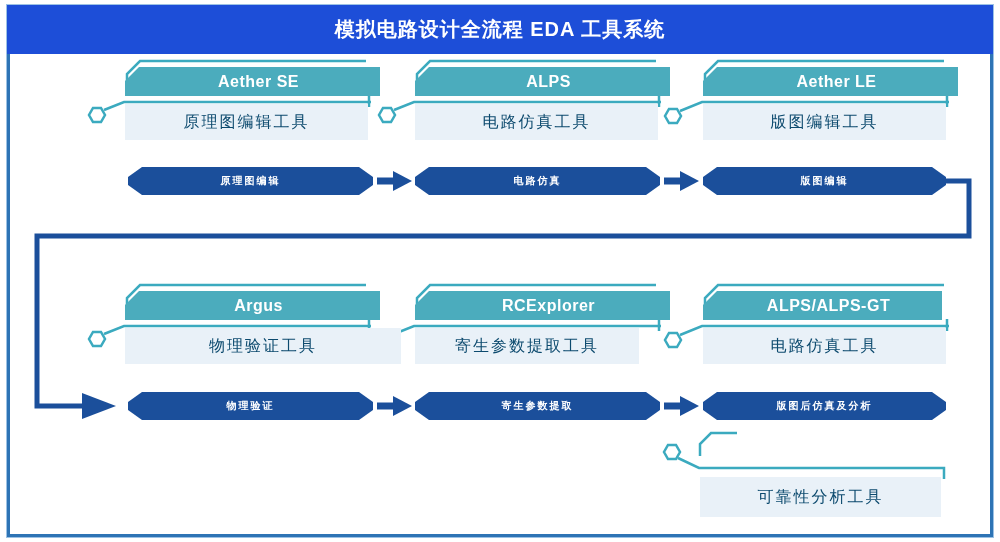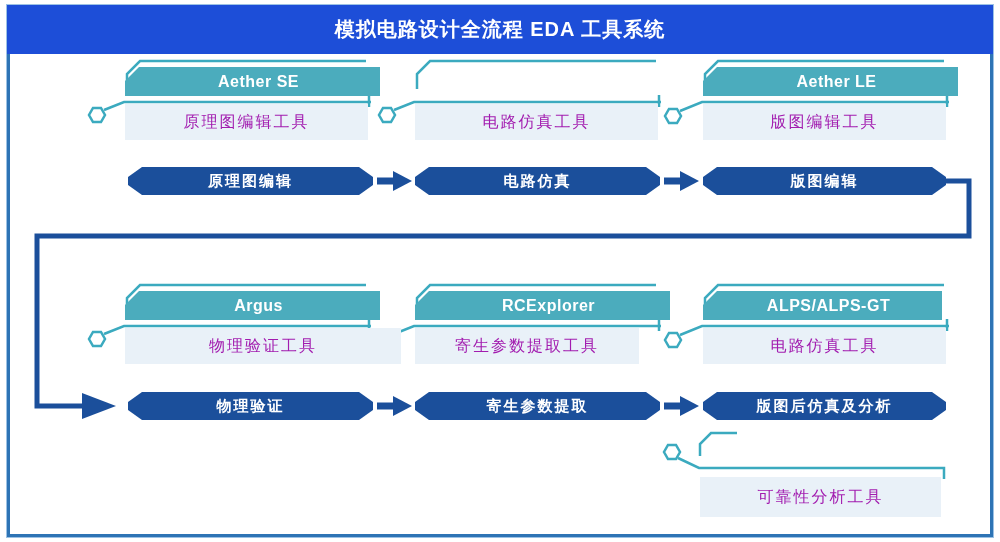--- a/index.html
+++ b/index.html
@@ -16,26 +16,26 @@
     color:#ffffff;font-size:20px;font-weight:bold;text-align:center;line-height:49px;
     letter-spacing:1px;box-sizing:border-box;
   }
   .tool-head{
     position:absolute;height:29px;background:#4BACBD;color:#ffffff;font-weight:bold;
     font-size:16px;text-align:center;line-height:29px;letter-spacing:.5px;
     clip-path:polygon(14px 0, 100% 0, 100% 100%, 0 100%, 0 14px);
     padding-left:12px;
   }
   .tool-box{
-    position:absolute;height:36px;background:#E9F1F8;color:#a21caf;font-size:16px;
+    position:absolute;height:36px;background:#E9F1F8;color:#0c4a6e;font-size:16px;
     text-align:center;line-height:36px;letter-spacing:2px;
   }
   .step{
     position:absolute;height:28px;background:#1B4F9B;color:#ffffff;font-weight:bold;
-    font-size:15px;text-align:center;line-height:28px;letter-spacing:2px;
+    font-size:10px;text-align:center;line-height:28px;letter-spacing:2px;
     clip-path:polygon(0 10px, 14px 0, calc(100% - 14px) 0, 100% 10px,
                       100% calc(100% - 10px), calc(100% - 14px) 100%, 14px 100%, 0 calc(100% - 10px));
   }
   svg.overlay{position:absolute;left:0;top:0;pointer-events:none;}
   .decor{stroke:#3BAABF;stroke-width:2.5;fill:none;}
   .hexnode{stroke:#3BAABF;stroke-width:2.5;fill:#ffffff;}
   .navyline{stroke:#1B4F9B;fill:none;}
   .navyfill{fill:#1B4F9B;stroke:none;}
 </style>
 </head>
@@ -110,20 +110,21 @@
     <g>
       <path class="decor" d="M700,456 L700,444 L711,433 L737,433"></path>
       <polygon class="hexnode" points="668,445 676,445 680,452 676,459 668,459 664,452"></polygon>
       <path class="decor" d="M678,458 L699,468 L944,468 L944,479"></path>
     </g>
   </svg>
 
   <div class="tool-head" style="left:125px;top:67px;width:243px;">Aether SE</div>
   <div class="tool-box" style="left:125px;top:104px;width:243px;">原理图编辑工具</div>
 
+  <div class="tool-head" style="left:415px;top:67px;width:243px;">ALPS</div>
   <div class="tool-box" style="left:415px;top:104px;width:243px;">电路仿真工具</div>
 
   <div class="tool-head" style="left:703px;top:67px;width:243px;">Aether LE</div>
   <div class="tool-box" style="left:703px;top:104px;width:243px;">版图编辑工具</div>
 
   <div class="step" style="left:128px;top:167px;width:245px;">原理图编辑</div>
   <div class="step" style="left:415px;top:167px;width:245px;">电路仿真</div>
   <div class="step" style="left:703px;top:167px;width:243px;">版图编辑</div>
 
   <div class="tool-head" style="left:125px;top:291px;width:243px;">Argus</div>

